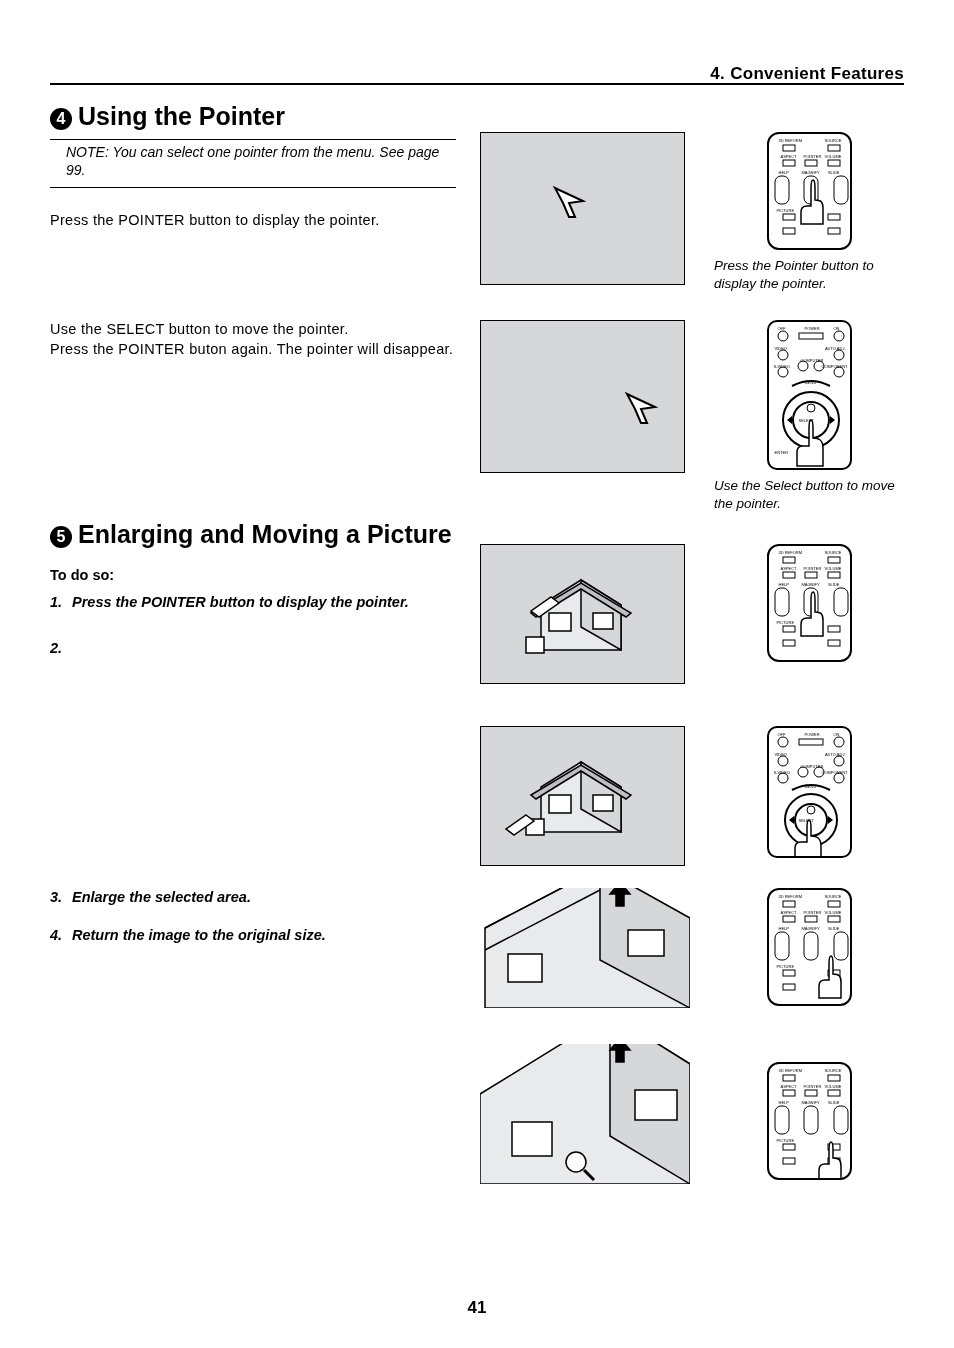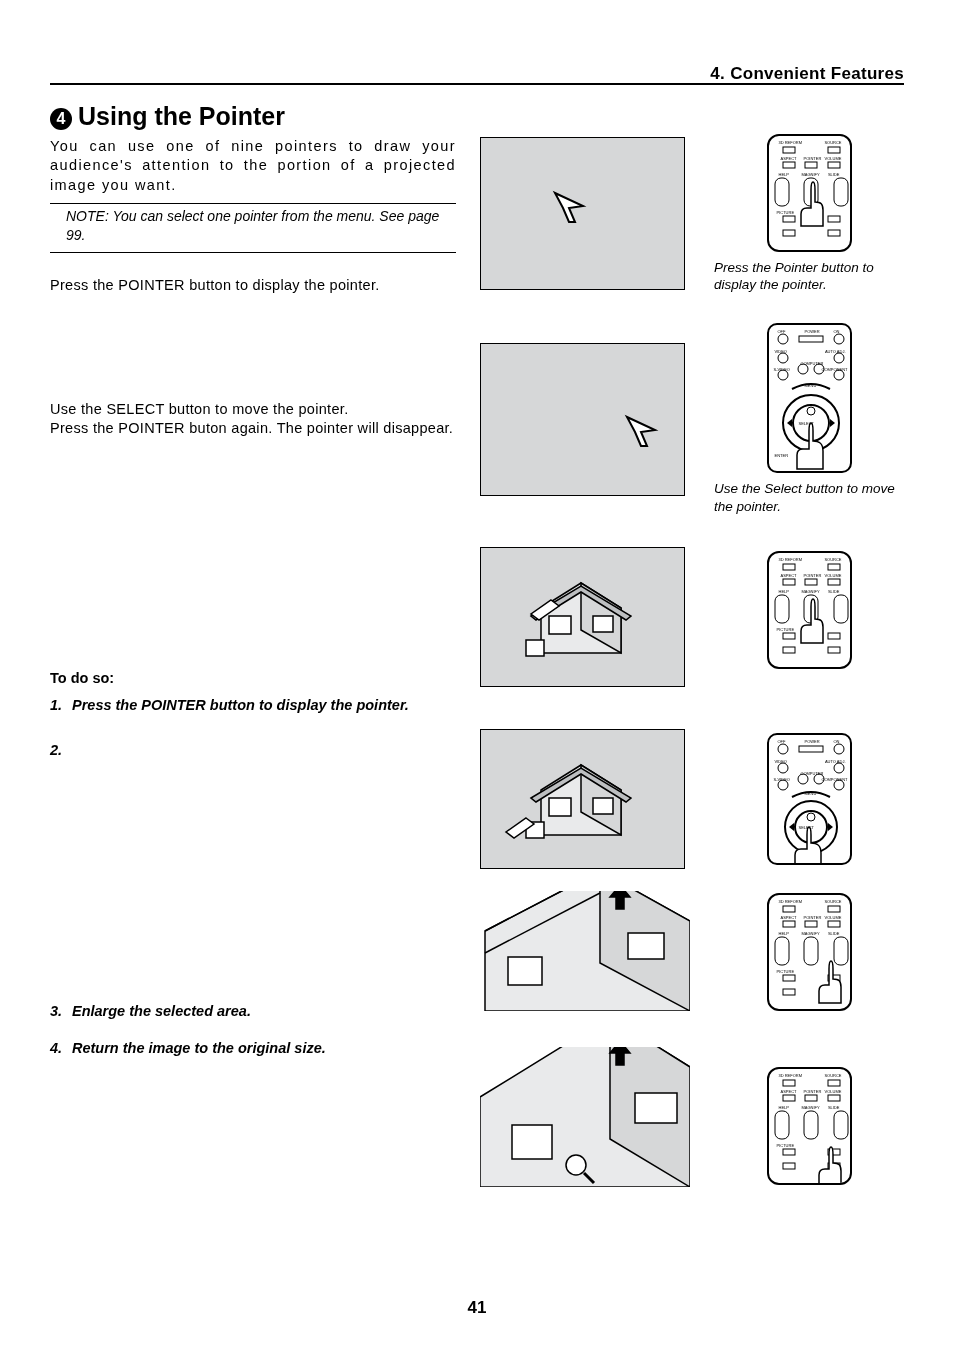--- a/index.html
+++ b/index.html
@@ -1,21 +1,21 @@
 <!DOCTYPE html>
 <html><head>
 <meta charset="utf-8">
 <style>
   * { box-sizing: border-box; margin: 0; padding: 0; }
   html, body { width: 954px; height: 1348px; background: #fff; font-family: Arial, Helvetica, sans-serif; color: #000; }
   .page { position: relative; width: 954px; height: 1348px; padding: 56px 50px 30px 50px; }
   .ruleline { position: absolute; top: 83px; left: 50px; right: 50px; height: 2px; background: #000; }
   .chapter { position: absolute; top: 64px; right: 50px; font-weight: 800; font-size: 17px; letter-spacing: 0.3px; }
   .content { position: relative; padding-top: 46px; }
-  .row { display: flex; gap: 24px; align-items: center; }
+  .row { display: flex; gap: 24px; }
   .leftcol { width: 406px; }
   .midcol { width: 210px; }
   .rightcol { flex: 1; min-width: 160px; }
 
   h2.sechead { font-size: 25px; font-weight: 800; margin-bottom: 6px; line-height: 1.15; }
   .numcircle { display: inline-flex; width: 22px; height: 22px; border-radius: 50%; background: #000; color: #fff; align-items: center; justify-content: center; font-size: 16px; font-weight: 800; vertical-align: 1px; margin-right: 6px; }
   .body { font-size: 14.5px; line-height: 1.35; letter-spacing: 0.3px; text-align: justify; }
   .body.wide { letter-spacing: 1.4px; }
   .hr { border: none; border-top: 1px solid #000; margin: 8px 0 3px 0; }
   .note { font-style: italic; font-size: 14px; line-height: 1.3; margin-left: 16px; }
@@ -46,21 +46,20 @@
   <div class="chapter">4. Convenient Features</div>
   <div class="ruleline"></div>
 
   <div class="content">
 
     <div class="row">
       <div class="leftcol">
         <h2 class="sechead">
           <span class="numcircle">4</span><span>Using the Pointer</span>
         </h2>
-        <p class="body wide">You can use one of nine pointers to draw your audience's attention to the portion of a projected image you want.</p>
         <hr class="hr">
         <p class="note">NOTE: You can select one pointer from the menu. See page 99.</p>
         <hr class="hr">
         <div class="sp"></div>
         <p class="body">Press the POINTER button to display the pointer.</p>
       </div>
 
       <div class="midcol" style="padding-top:30px;">
         <div class="screen">
           <svg viewBox="0 0 40 40" width="40" height="40" style="position:absolute; left:68px; top:50px;">
@@ -150,20 +149,23 @@
           <div class="tinytext" style="left:36px; top:58px;">MENU</div>
           <div class="tinytext" style="left:30px; top:96px;">SELECT</div>
           <div class="tinytext" style="left:6px; top:128px;">ENTER</div>
         </div>
         <p class="cap">Use the Select button to move the pointer.</p>
       </div>
     </div>
 
     <div class="row" style="margin-top:8px;">
       <div class="leftcol">
+        <h2 class="sechead">
+          <span class="numcircle">5</span><span>Enlarging and Moving a Picture</span>
+        </h2>
         <p class="subhead">To do so:</p>
         <ol class="steps">
           <li><span class="num">1.</span><span>Press the POINTER button to display the pointer.</span></li>
           <li style="margin-top:26px;"><span class="num">2.</span></li>
         </ol>
       </div>
 
       <div class="midcol" style="padding-top:24px;">
         <div class="screen small">
           <svg class="house-svg" width="203" height="138" viewBox="0 0 203 138">

